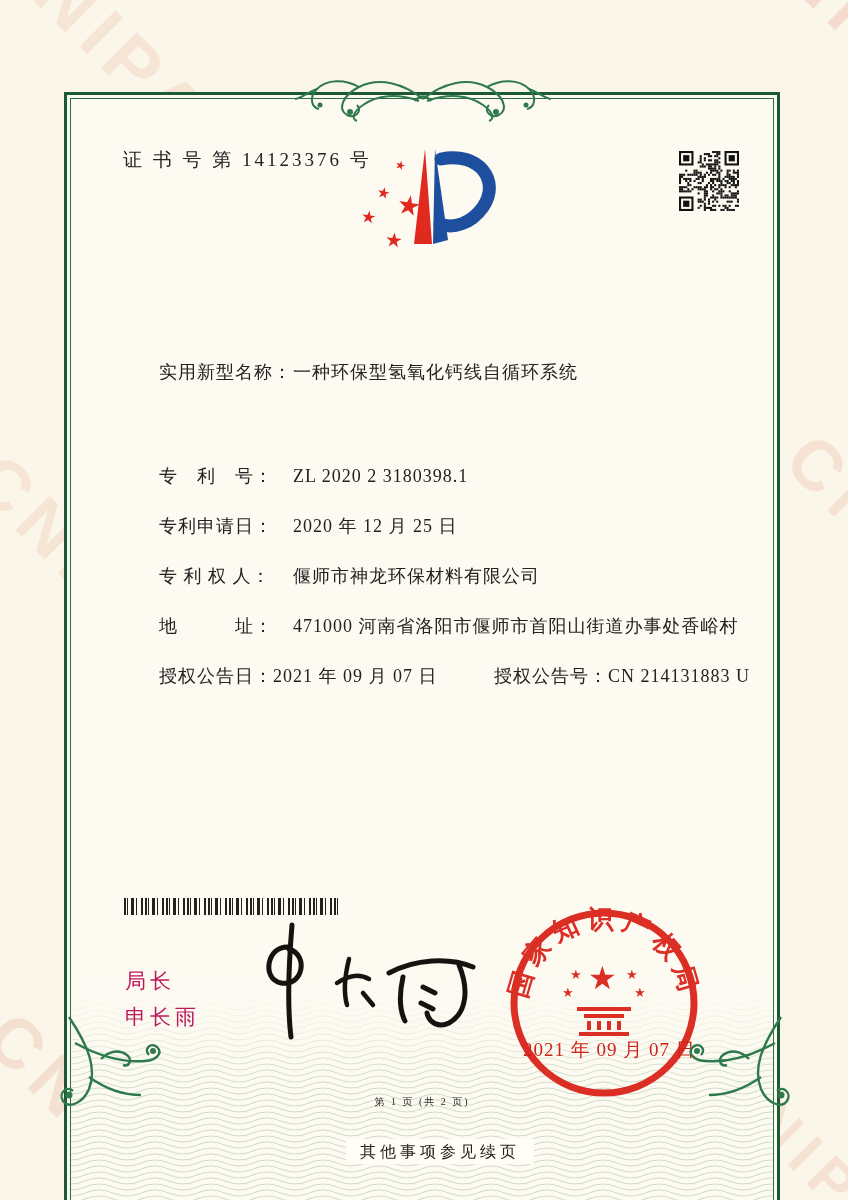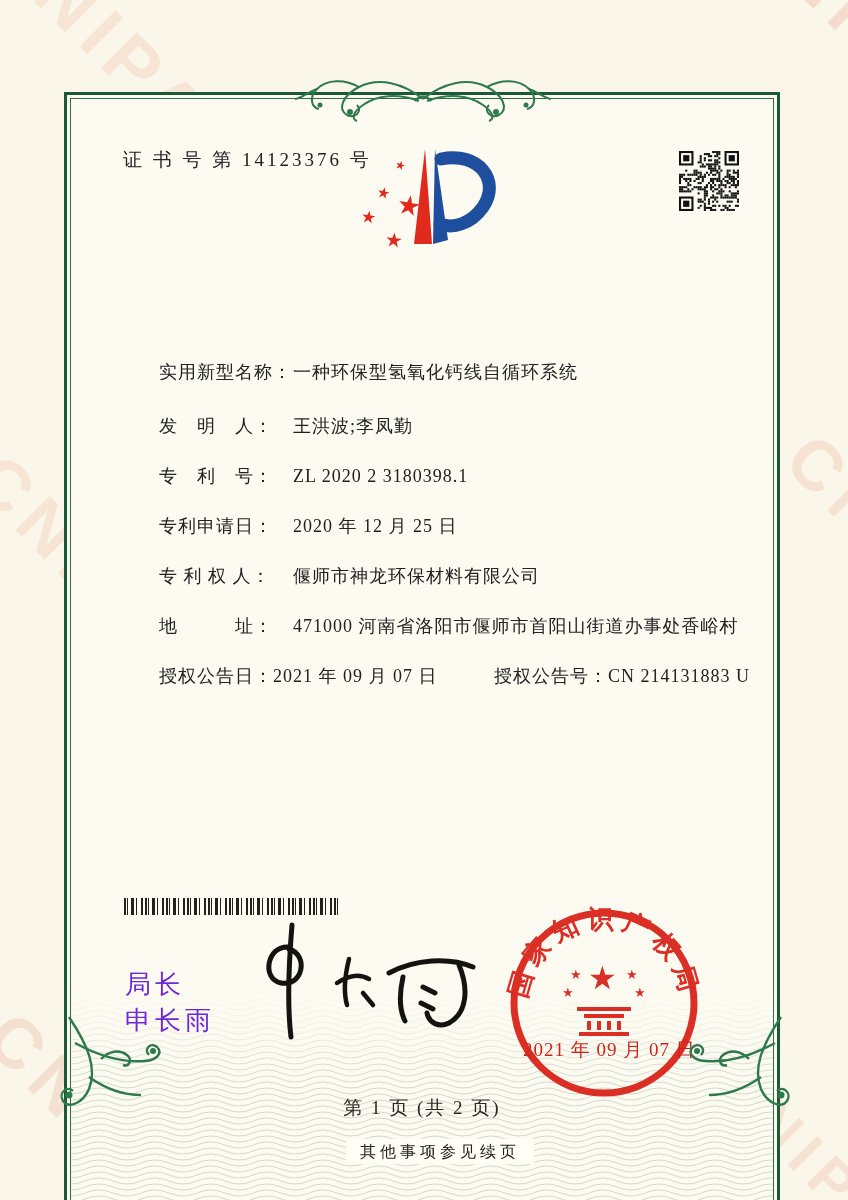--- a/index.html
+++ b/index.html
@@ -58,34 +58,34 @@
   .barcode{
     position:absolute;left:57px;top:803px;width:216px;height:17px;
     background:repeating-linear-gradient(90deg,
       #23211e 0 2px,#fdfaf2 2px 3px,#23211e 3px 4px,#fdfaf2 4px 7px,
       #23211e 7px 10px,#fdfaf2 10px 12px,#23211e 12px 13px,#fdfaf2 13px 17px,
       #23211e 17px 19px,#fdfaf2 19px 21px);
   }
   .director-label,.director-name{
     position:absolute;left:58px;
     font-family:"Liberation Sans","DejaVu Sans",sans-serif;
-    font-size:26px;letter-spacing:4px;color:#6d28d9;
+    font-size:21px;letter-spacing:4px;color:#be185d;
   }
   .director-label{top:872px;}
   .director-name{top:908px;}
   .signature{position:absolute;left:170px;top:818px;}
   .seal{position:absolute;left:437px;top:808px;}
   .seal-date{
     position:absolute;left:456px;top:942px;width:160px;
     font-size:19px;letter-spacing:1px;color:#cf2318;white-space:nowrap;
     font-family:"Liberation Serif","DejaVu Serif",serif;
   }
   .page-no{
     position:absolute;left:0;top:1000px;width:100%;text-align:center;
-    font-size:19px;letter-spacing:2px;color:#2a2826;
+    font-size:10px;letter-spacing:2px;color:#2a2826;
   }
   .cont-note{
     position:absolute;left:0;top:1142px;width:848px;text-align:center;
     font-size:16px;letter-spacing:4px;color:#252320;padding-left:16px;
   }
   .cont-note span{background:#fffdf6;padding:4px 14px;}
   .ornament{position:absolute;pointer-events:none;}
 </style>
 </head>
 <body>
@@ -453,23 +453,20 @@
       <rect x="23" y="28" width="1" height="1" fill="#111"></rect>
       <rect x="24" y="28" width="1" height="1" fill="#111"></rect>
       <rect x="25" y="28" width="1" height="1" fill="#111"></rect>
       <rect x="26" y="28" width="1" height="1" fill="#111"></rect>
     </svg>
 
 
   <div class="field-row" style="top:265px">
     <span class="field-label">实用新型名称：</span><span>一种环保型氢氧化钙线自循环系统</span>
   </div>
-  <div class="field-row" style="top:319px">
-    <span class="field-label">发　明　人：</span><span>王洪波;李凤勤</span>
-  </div>
   <div class="field-row" style="top:369px">
     <span class="field-label">专　利　号：</span><span>ZL 2020 2 3180398.1</span>
   </div>
   <div class="field-row" style="top:419px">
     <span class="field-label">专利申请日：</span><span>2020 年 12 月 25 日</span>
   </div>
   <div class="field-row" style="top:469px">
     <span class="field-label">专 利 权 人：</span><span>偃师市神龙环保材料有限公司</span>
   </div>
   <div class="field-row" style="top:519px">

